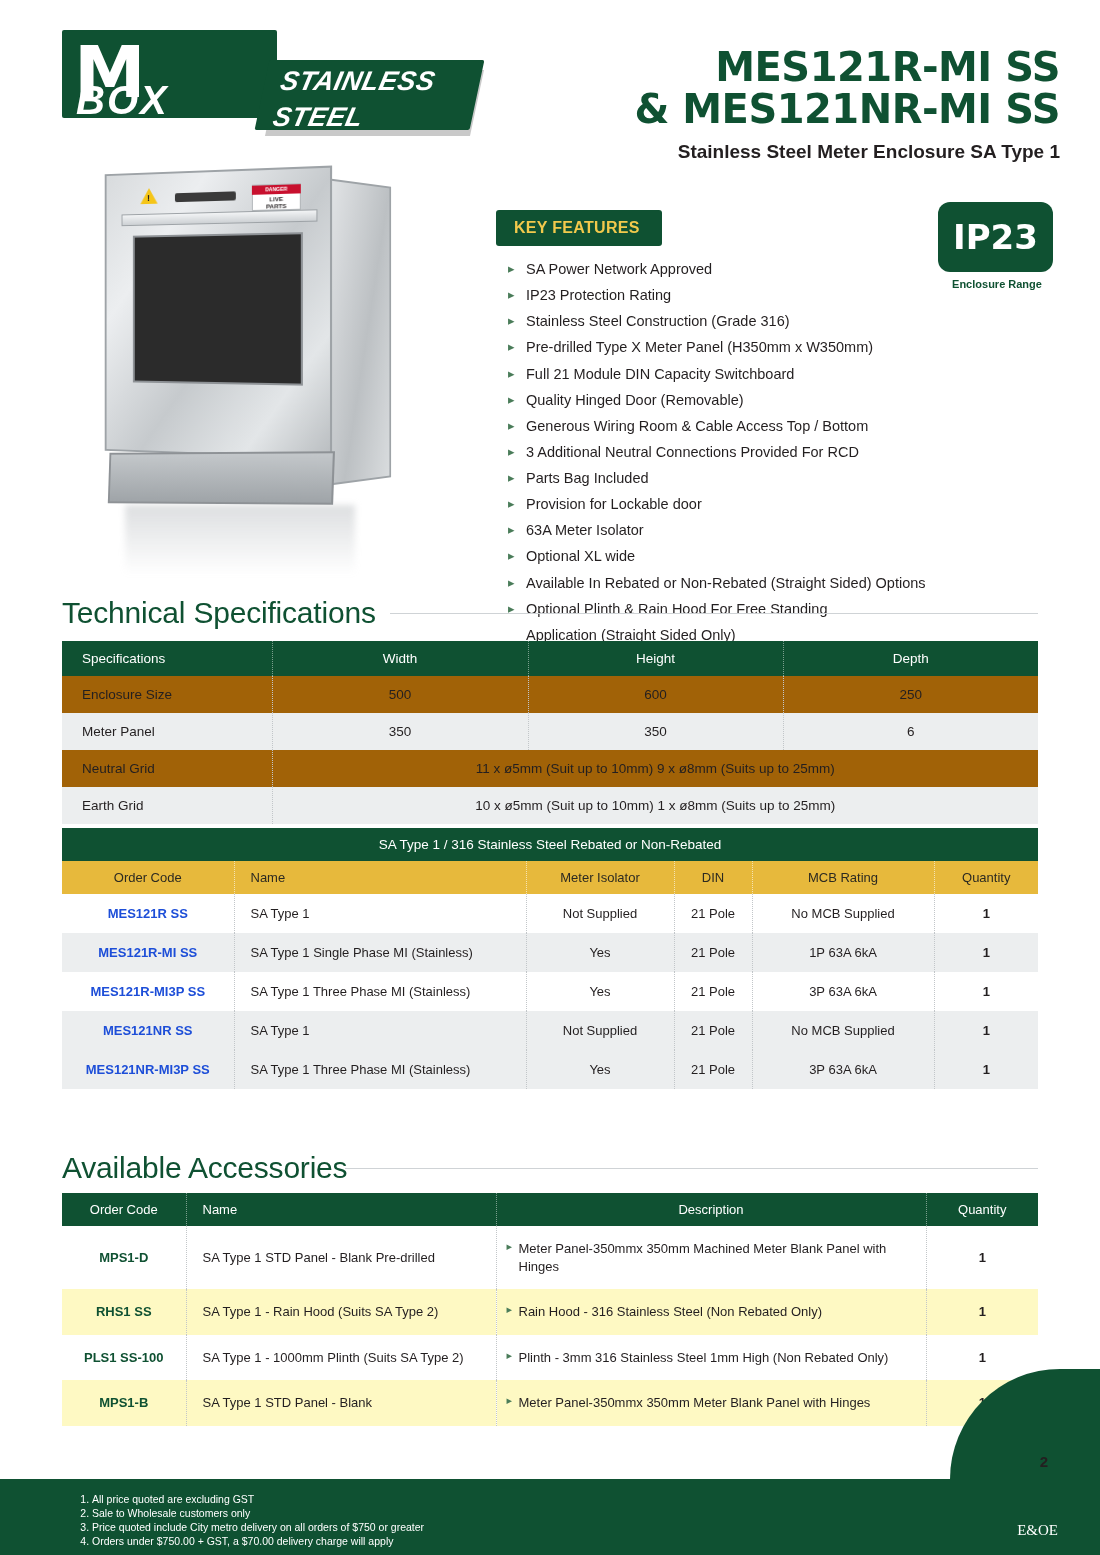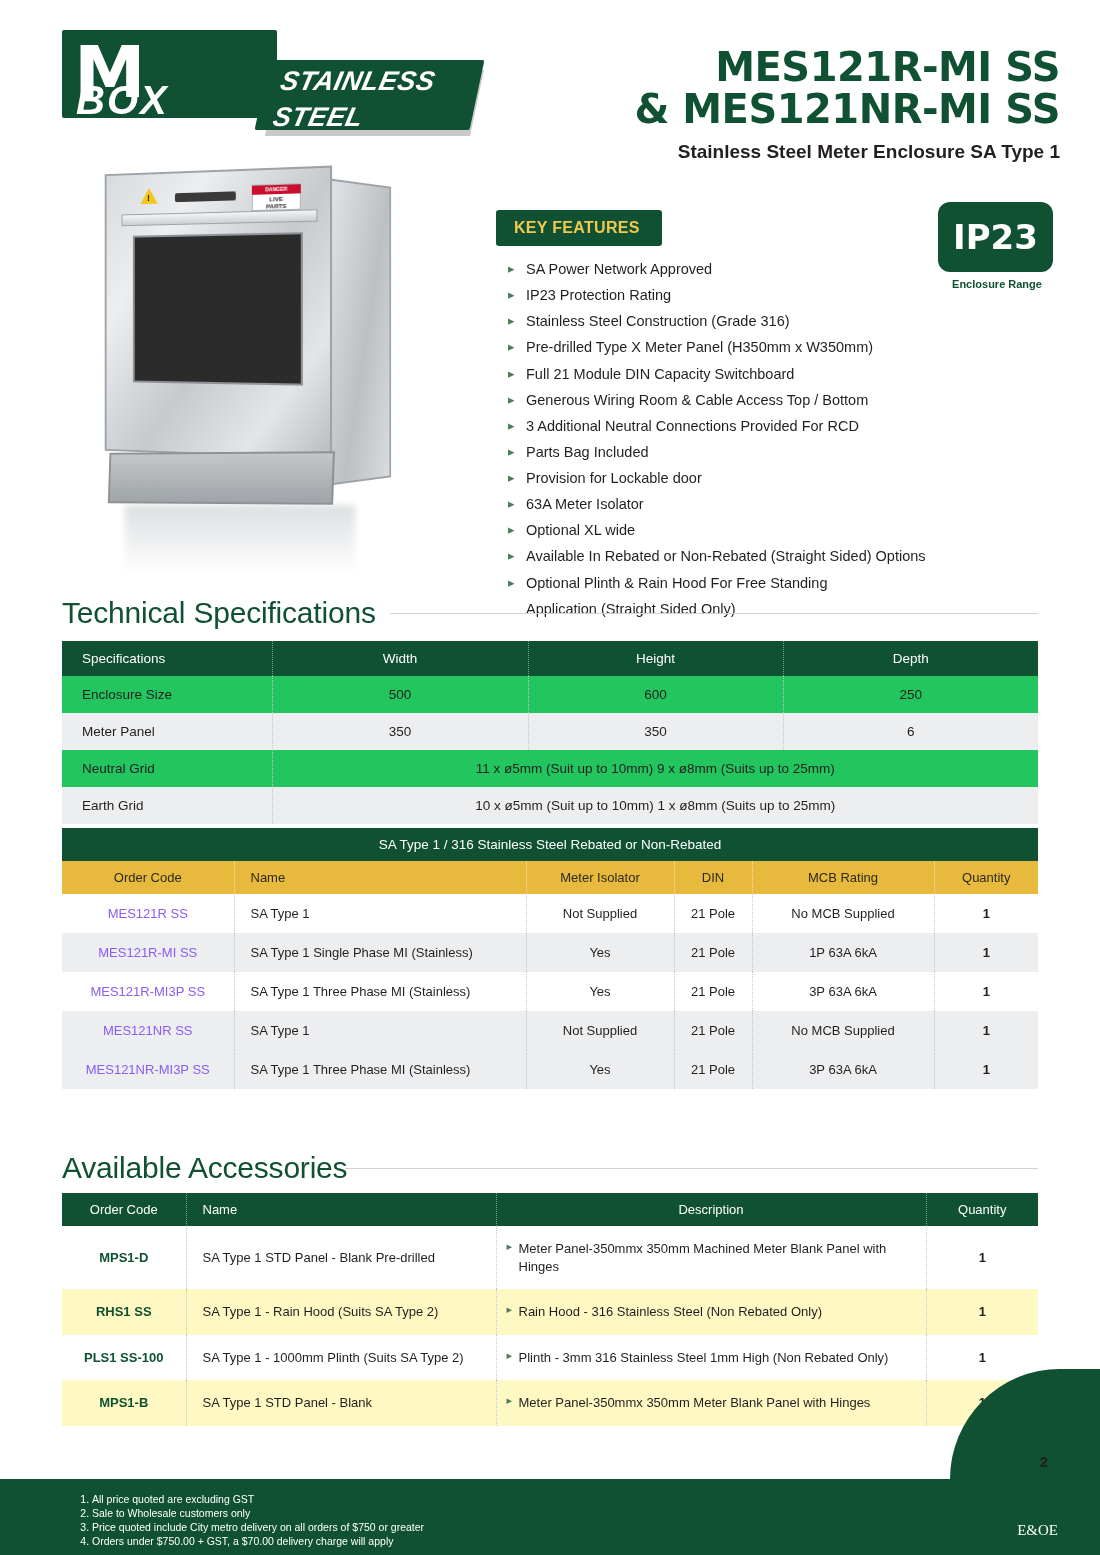--- a/index.html
+++ b/index.html
@@ -153,41 +153,41 @@
   }
   .tbl-spec th:first-child { text-align:left; padding-left:20px; }
   .tbl-spec th:last-child { border-right:none; }
   .tbl-spec td {
     padding:11px 0; text-align:center; border-right:1px dotted #c2c6c9;
     color:#231f20; font-size:13.5px;
   }
   .tbl-spec td:first-child { text-align:left; padding-left:20px; }
   .tbl-spec td:last-child { border-right:none; }
   .tbl-spec tr.alt td { background:#eceeef; }
-  .tbl-spec tr.plain td { background:#22c55e; }
+  .tbl-spec tr.plain td { background:#a16207; }
 
   
   .tbl-order {
     position:absolute; left:62px; top:828px; width:976px; font-size:12.5px;
   }
   .tbl-order .cap {
     background:#0f5132; color:#ffffff; text-align:center;
     padding:9px 0; font-size:13.5px;
   }
   .tbl-order th {
     background:#e7b93c; color:#2c2a21; font-weight:normal; font-size:13px;
     padding:9px 0; text-align:center; border-right:1px dotted rgba(255,255,255,.6);
   }
   .tbl-order th:last-child { border-right:none; }
   .tbl-order td {
     padding:12px 6px; text-align:center; border-right:1px dotted #c2c6c9;
     font-size:13px;
   }
   .tbl-order td:last-child { border-right:none; }
-  .tbl-order td.code { color:#8b5cf6; font-weight:normal; }
+  .tbl-order td.code { color:#1d4ed8; font-weight:bold; }
   .tbl-order td.name { text-align:left; padding-left:16px; }
   .tbl-order td.qty { font-weight:bold; }
   .tbl-order tr.alt td { background:#eceeef; }
   .tbl-order tr.plain td { background:#ffffff; }
 
   
   .tbl-acc {
     position:absolute; left:62px; top:1193px; width:976px; font-size:12.5px;
   }
   .tbl-acc th {
@@ -278,20 +278,21 @@
     <div class="ip-circle">IP23</div>
     <div class="ip-cap">Enclosure Range</div>
   </div>
   <div class="kf-banner">KEY FEATURES</div>
   <ul class="kf-list">
     <li>SA Power Network Approved</li>
     <li>IP23 Protection Rating</li>
     <li>Stainless Steel Construction (Grade 316)</li>
     <li>Pre-drilled Type X Meter Panel (H350mm x W350mm)</li>
     <li>Full 21 Module DIN Capacity Switchboard</li>
+    <li>Quality Hinged Door (Removable)</li>
     <li>Generous Wiring Room &amp; Cable Access Top / Bottom</li>
     <li>3 Additional Neutral Connections Provided For RCD</li>
     <li>Parts Bag Included</li>
     <li>Provision for Lockable door</li>
     <li>63A Meter Isolator</li>
     <li>Optional XL wide</li>
     <li>Available In Rebated or Non-Rebated (Straight Sided) Options</li>
     <li>Optional Plinth &amp; Rain Hood For Free Standing</li>
     <li class="no-bullet">Application (Straight Sided Only)</li>
   </ul>

